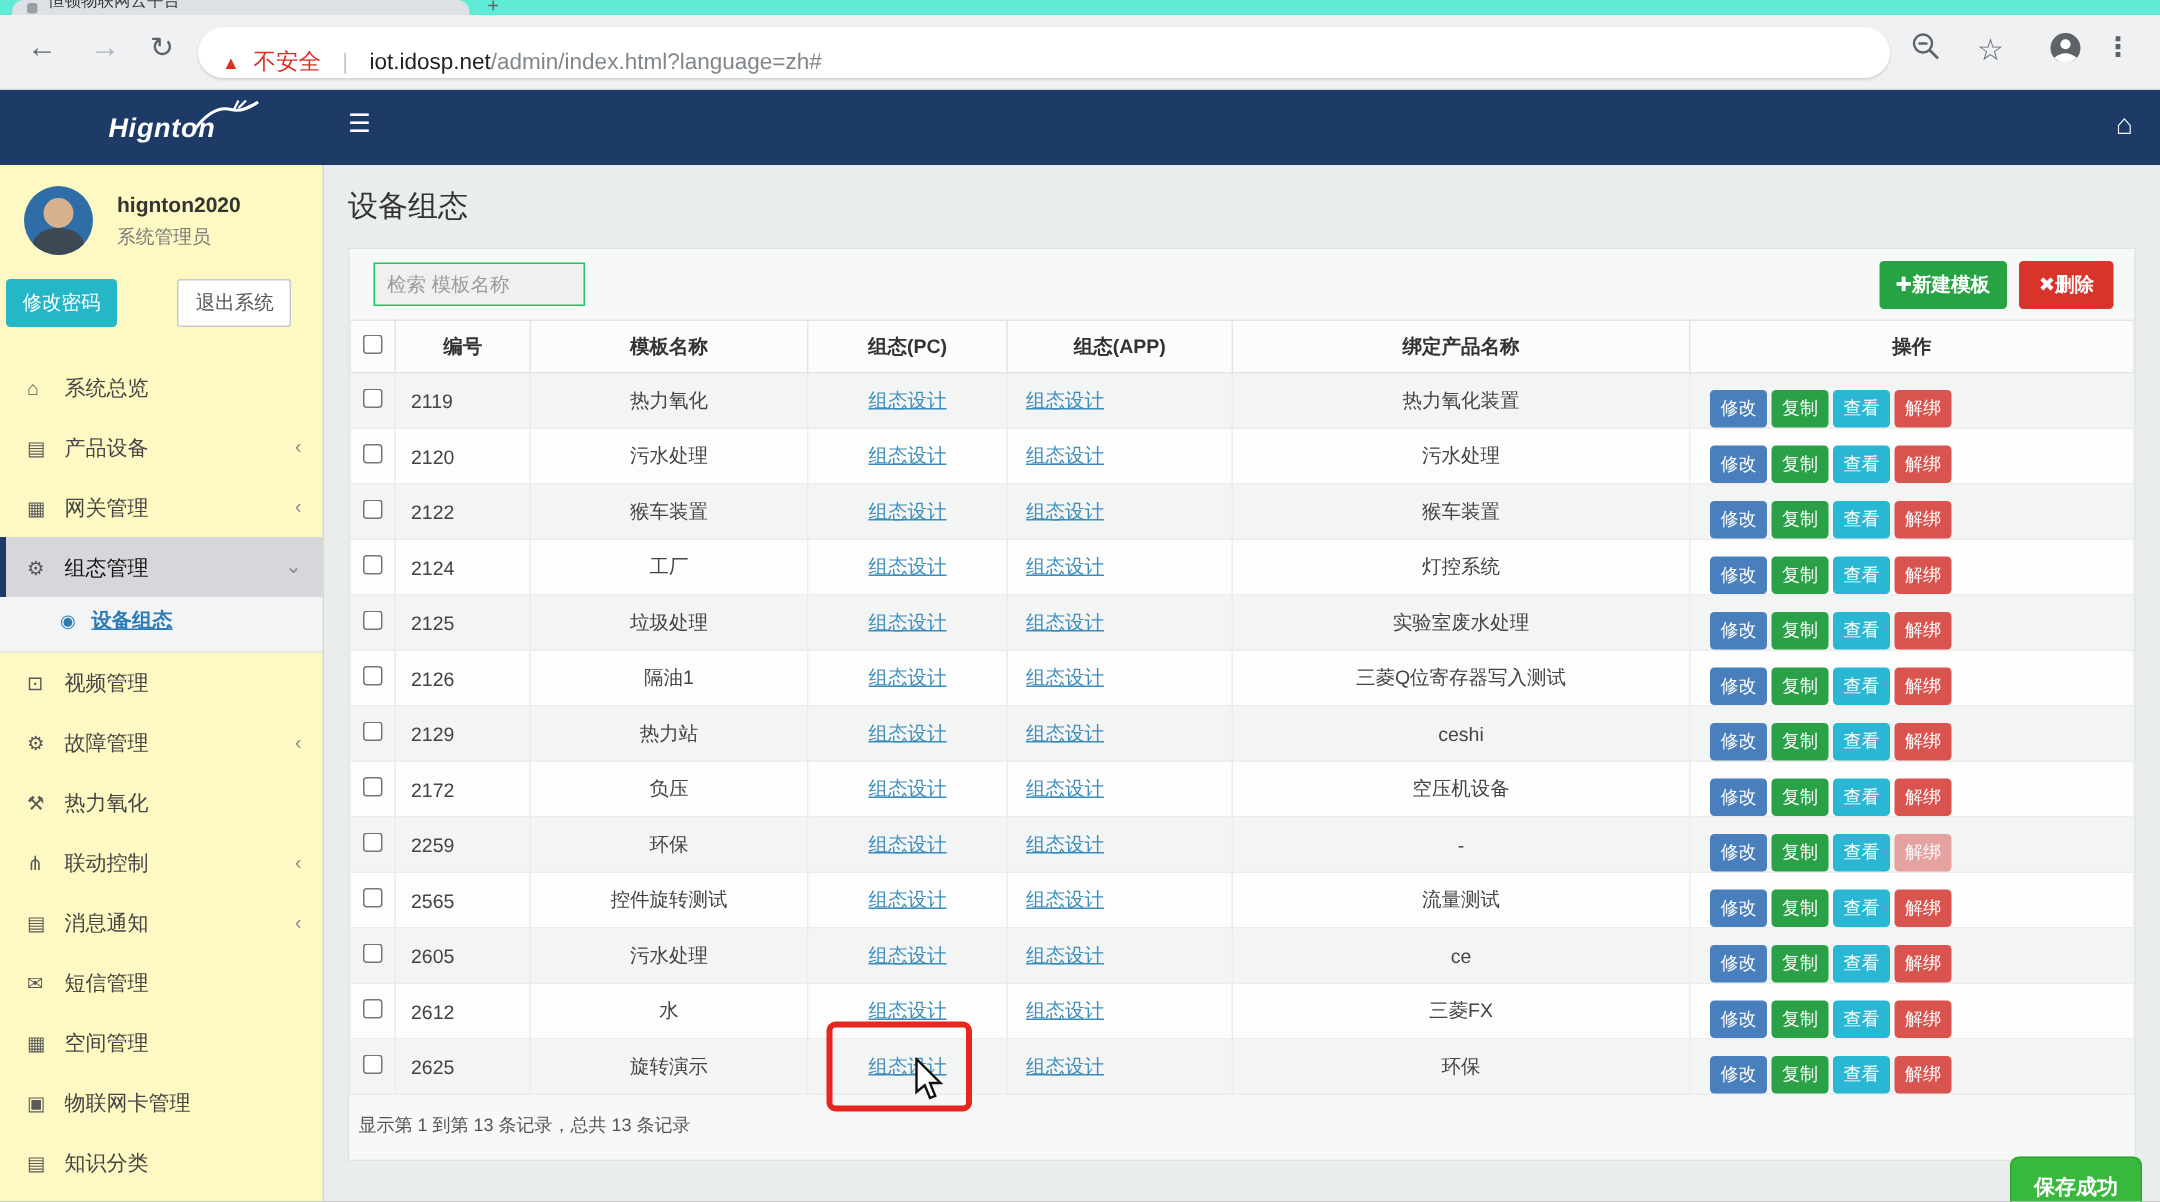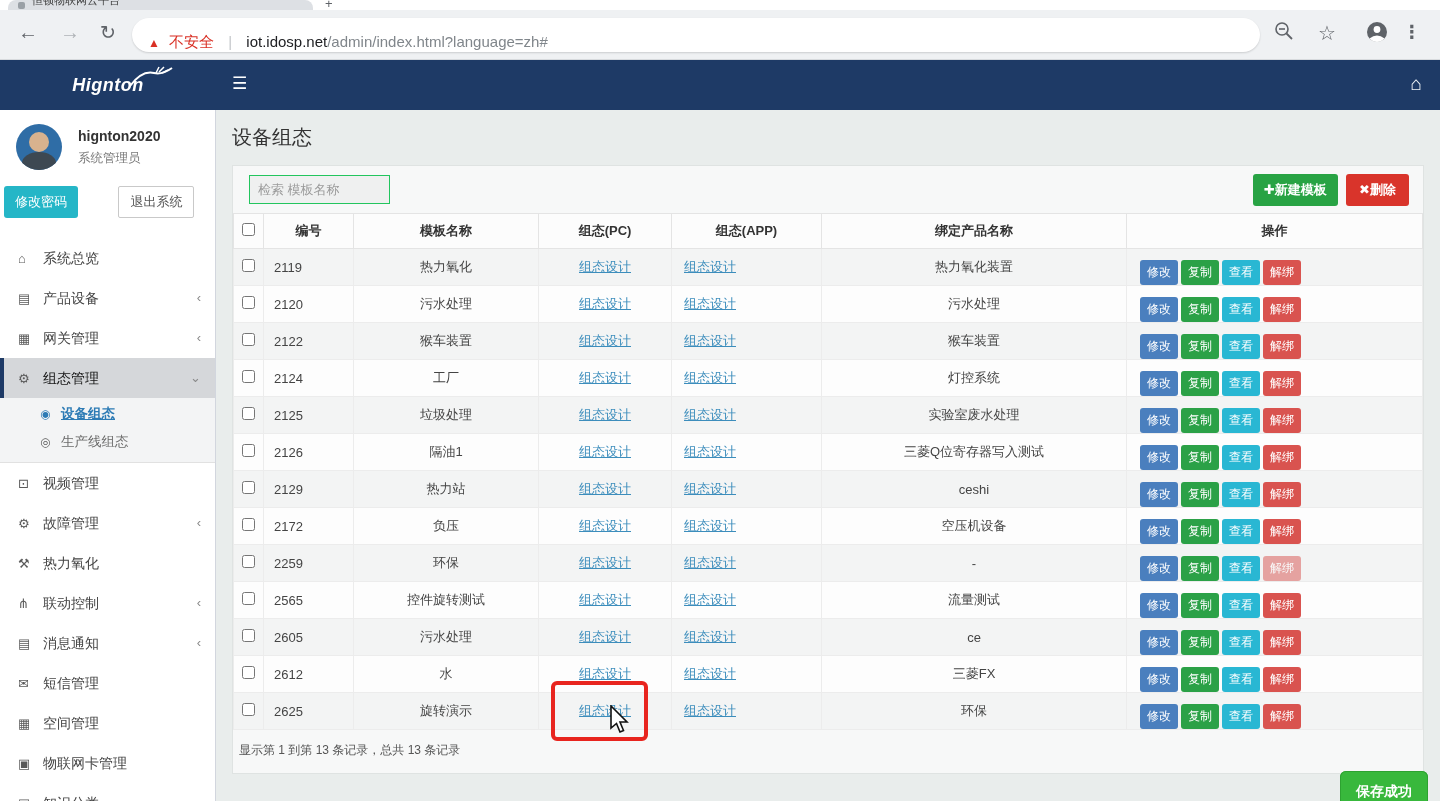--- a/index.html
+++ b/index.html
@@ -1,20 +1,20 @@
 <!DOCTYPE html>
 <html><head>
 <meta charset="utf-8">
 <style>
   * { margin:0; padding:0; box-sizing:border-box; }
   body { background:#666; font-family:"Liberation Sans","DejaVu Sans",sans-serif; }
   .screen { position:relative; width:1440px; height:801px; overflow:hidden; background:#e9edec; }
 
   
-  .tabstrip { position:absolute; top:0; left:0; right:0; height:10px; background:#ffffff; }
+  .tabstrip { position:absolute; top:0; left:0; right:0; height:10px; background:#5eead4; }
   .tab { position:absolute; left:8px; top:0; width:305px; height:10px; background:#dde0e4; border-radius:8px 8px 0 0; overflow:hidden; }
   .tab-title { position:relative; top:-7px; display:block; padding-left:24px; font-size:11px; color:#3a3a3a; white-space:nowrap; }
   .tab-fav { position:absolute; left:10px; top:2px; width:7px; height:7px; border-radius:2px; background:#9aa0a6; }
   .newtab-btn { position:absolute; left:325px; top:-4px; font-size:13px; color:#5f6368; }
   .toolbar { position:absolute; top:10px; left:0; right:0; height:50px; background:#eff1f3; border-bottom:1px solid #d7dadd; }
   .tb-btn { position:absolute; top:11px; font-size:20px; color:#5f6368; cursor:pointer; }
   .tb-back { left:18px; } .tb-fwd { left:60px; color:#aeb2b6; } .tb-reload { left:100px; font-size:19px; }
   .addressbar { position:absolute; left:132px; top:8px; width:1128px; height:34px; background:#fff; border-radius:17px; box-shadow:0 1px 2px rgba(0,0,0,.15); line-height:48px; padding-left:16px; font-size:15px; white-space:nowrap; cursor:text; }
   .warn-icon { color:#d93025; font-size:12px; margin-right:5px; }
   .insecure { color:#d93025; font-size:15px; }
@@ -27,21 +27,21 @@
 
   
   .navbar { position:absolute; top:60px; left:0; right:0; height:50px; background:#1e3a66; }
   .logo-box { position:absolute; left:0; top:0; width:216px; height:61px; background:#1e3a66; text-align:center; line-height:50px; }
   .logo-text { color:#fff; font-style:italic; font-weight:bold; font-size:18px; letter-spacing:.5px; }
   .logo-deer { position:absolute; left:128px; top:4px; }
   .hamburger { position:absolute; left:232px; top:13px; color:#fff; font-size:17px; cursor:pointer; }
   .nav-home { position:absolute; right:18px; top:13px; color:#f2f5f8; font-size:19px; cursor:pointer; }
 
   
-  .sidebar { position:absolute; left:0; top:110px; width:216px; bottom:0; background:#ffffff; border-right:1px solid #d2d6de; overflow:hidden; }
+  .sidebar { position:absolute; left:0; top:110px; width:216px; bottom:0; background:#fef9c3; border-right:1px solid #d2d6de; overflow:hidden; }
   .user-panel { padding:14px 16px 0; overflow:hidden; }
   .avatar { float:left; width:46px; height:46px; border-radius:50%; background:#2f6da6; position:relative; overflow:hidden; }
   .avatar:before { content:""; position:absolute; left:13px; top:8px; width:20px; height:20px; border-radius:50%; background:#d8b28e; }
   .avatar:after { content:""; position:absolute; left:6px; top:28px; width:34px; height:22px; border-radius:50% 50% 0 0; background:#3d4852; }
   .user-name { margin-left:62px; padding-top:4px; font-size:14px; font-weight:bold; color:#333; }
   .user-role { margin-left:62px; margin-top:6px; font-size:12.5px; color:#7a7a7a; }
   .user-buttons { padding:16px 0 10px 4px; }
   .btn-pwd { background:#25b6c7; color:#fff; border:none; border-radius:3px; padding:7px 11px; font-size:13px; font-family:inherit; cursor:pointer; }
   .btn-logout { background:#fff; color:#555; border:1px solid #c9c9c9; border-radius:2px; padding:6px 11px; font-size:13px; font-family:inherit; margin-left:36px; cursor:pointer; }
   .menu { margin-top:10px; }
@@ -148,21 +148,20 @@
       <button class="btn-pwd">修改密码</button>
       <button class="btn-logout">退出系统</button>
     </div>
     <div class="menu">
         <div class="menu-item"><span class="mi-icon">⌂</span><span>系统总览</span></div>
         <div class="menu-item"><span class="mi-icon">▤</span><span>产品设备</span><span class="chev">‹</span></div>
         <div class="menu-item"><span class="mi-icon">▦</span><span>网关管理</span><span class="chev">‹</span></div>
         <div class="menu-item active"><span class="mi-icon">⚙</span><span>组态管理</span><span class="chev">⌄</span></div>
         <div class="submenu">
           <div class="sub-item active"><span class="mi-icon">◉</span><span>设备组态</span></div>
-          <div class="sub-item"><span class="mi-icon">◎</span><span>生产线组态</span></div>
         </div>
         <div class="menu-item"><span class="mi-icon">⊡</span><span>视频管理</span></div>
         <div class="menu-item"><span class="mi-icon">⚙</span><span>故障管理</span><span class="chev">‹</span></div>
         <div class="menu-item"><span class="mi-icon">⚒</span><span>热力氧化</span></div>
         <div class="menu-item"><span class="mi-icon">⋔</span><span>联动控制</span><span class="chev">‹</span></div>
         <div class="menu-item"><span class="mi-icon">▤</span><span>消息通知</span><span class="chev">‹</span></div>
         <div class="menu-item"><span class="mi-icon">✉</span><span>短信管理</span></div>
         <div class="menu-item"><span class="mi-icon">▦</span><span>空间管理</span></div>
         <div class="menu-item"><span class="mi-icon">▣</span><span>物联网卡管理</span></div>
         <div class="menu-item"><span class="mi-icon">▤</span><span>知识分类</span></div>

